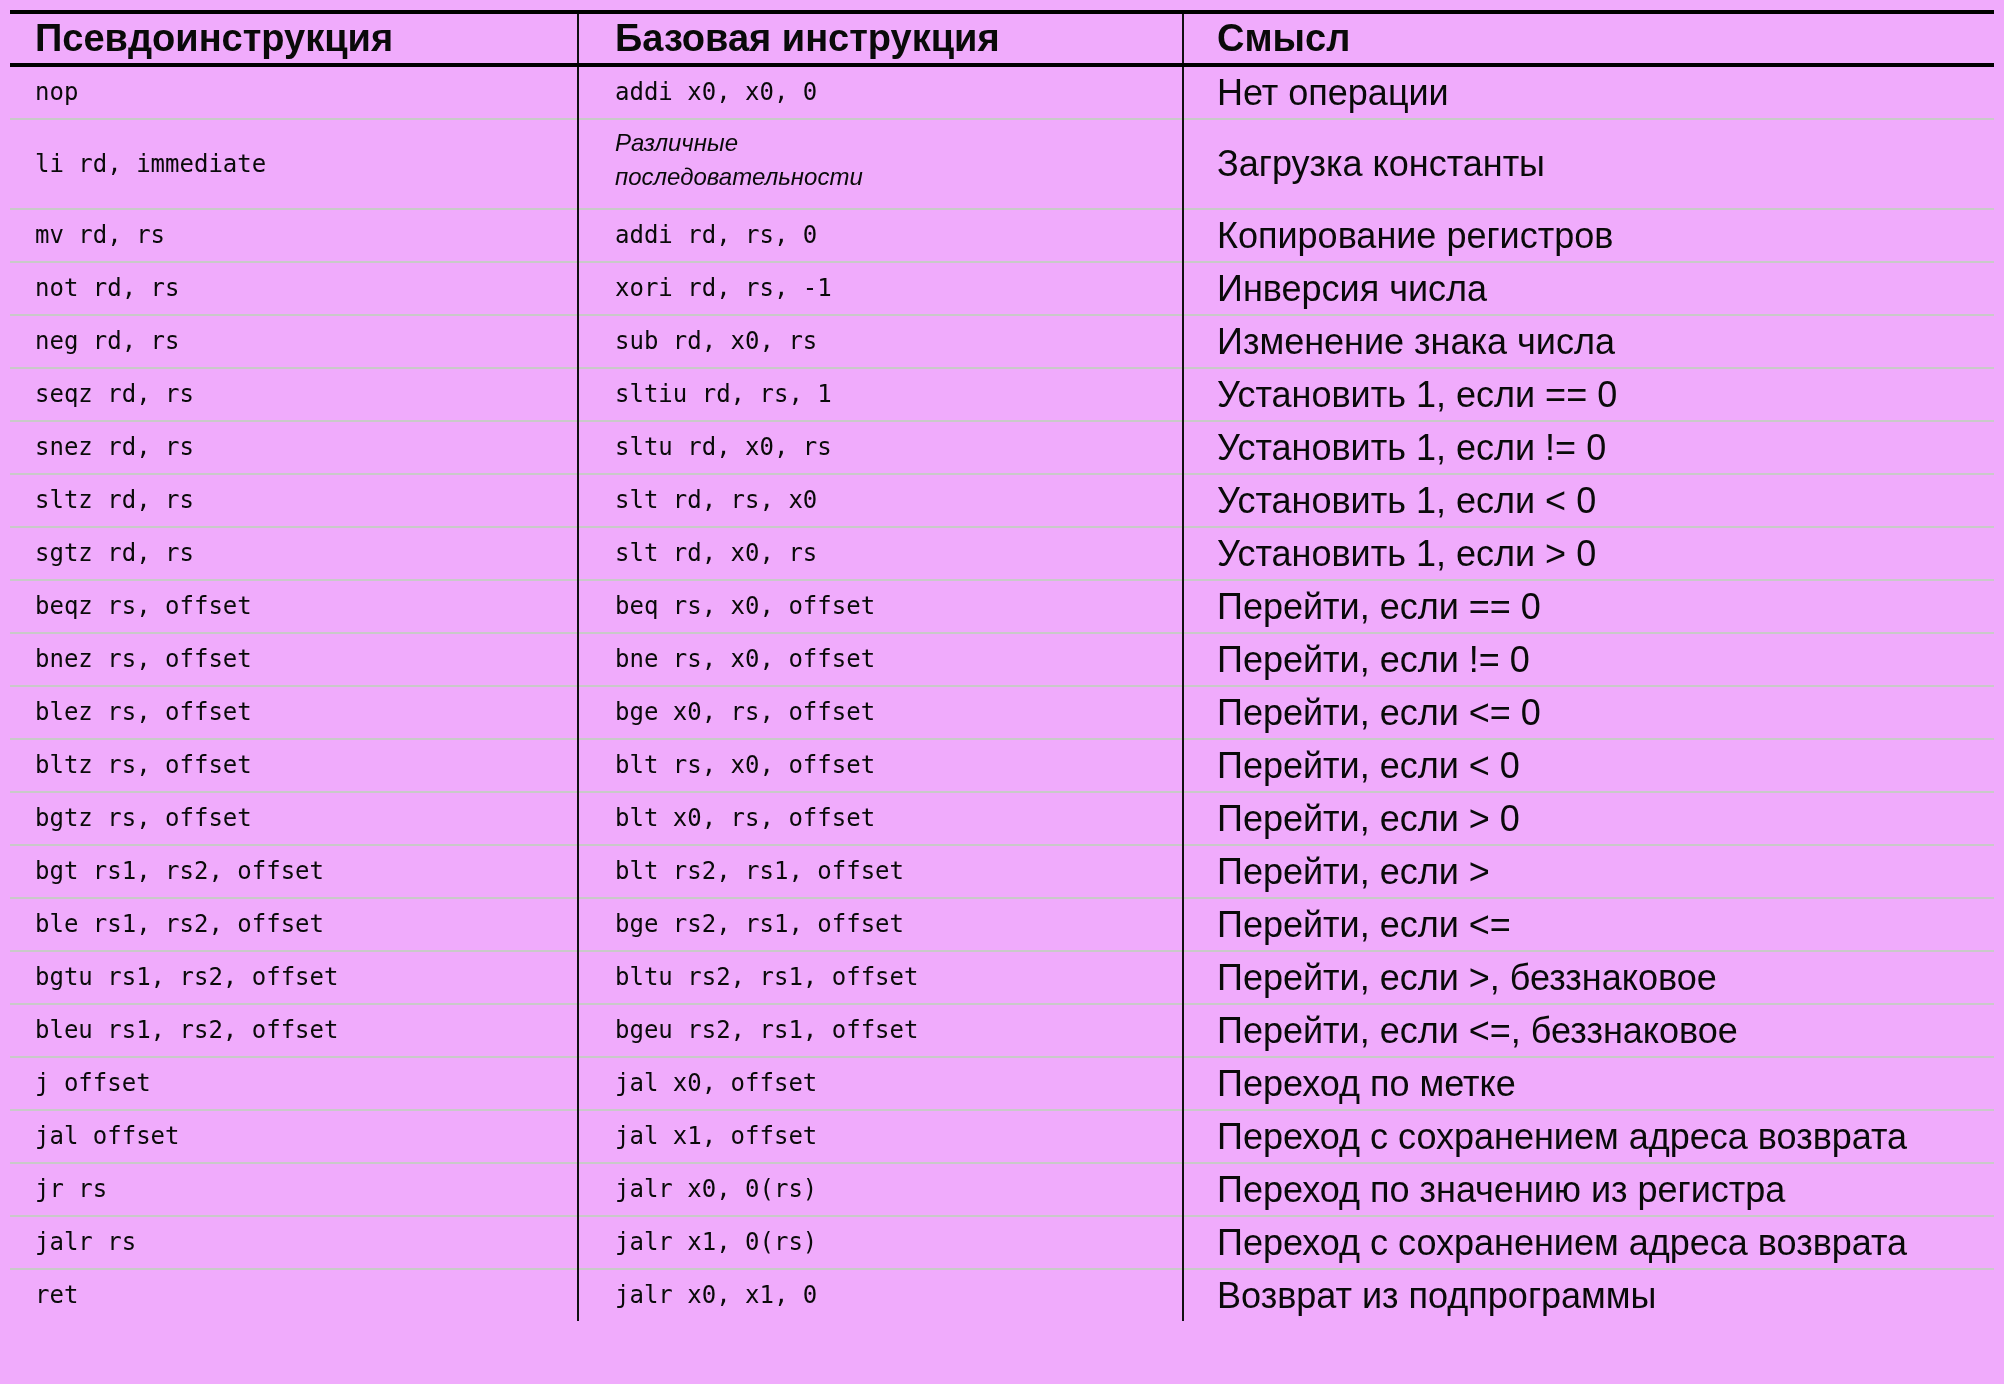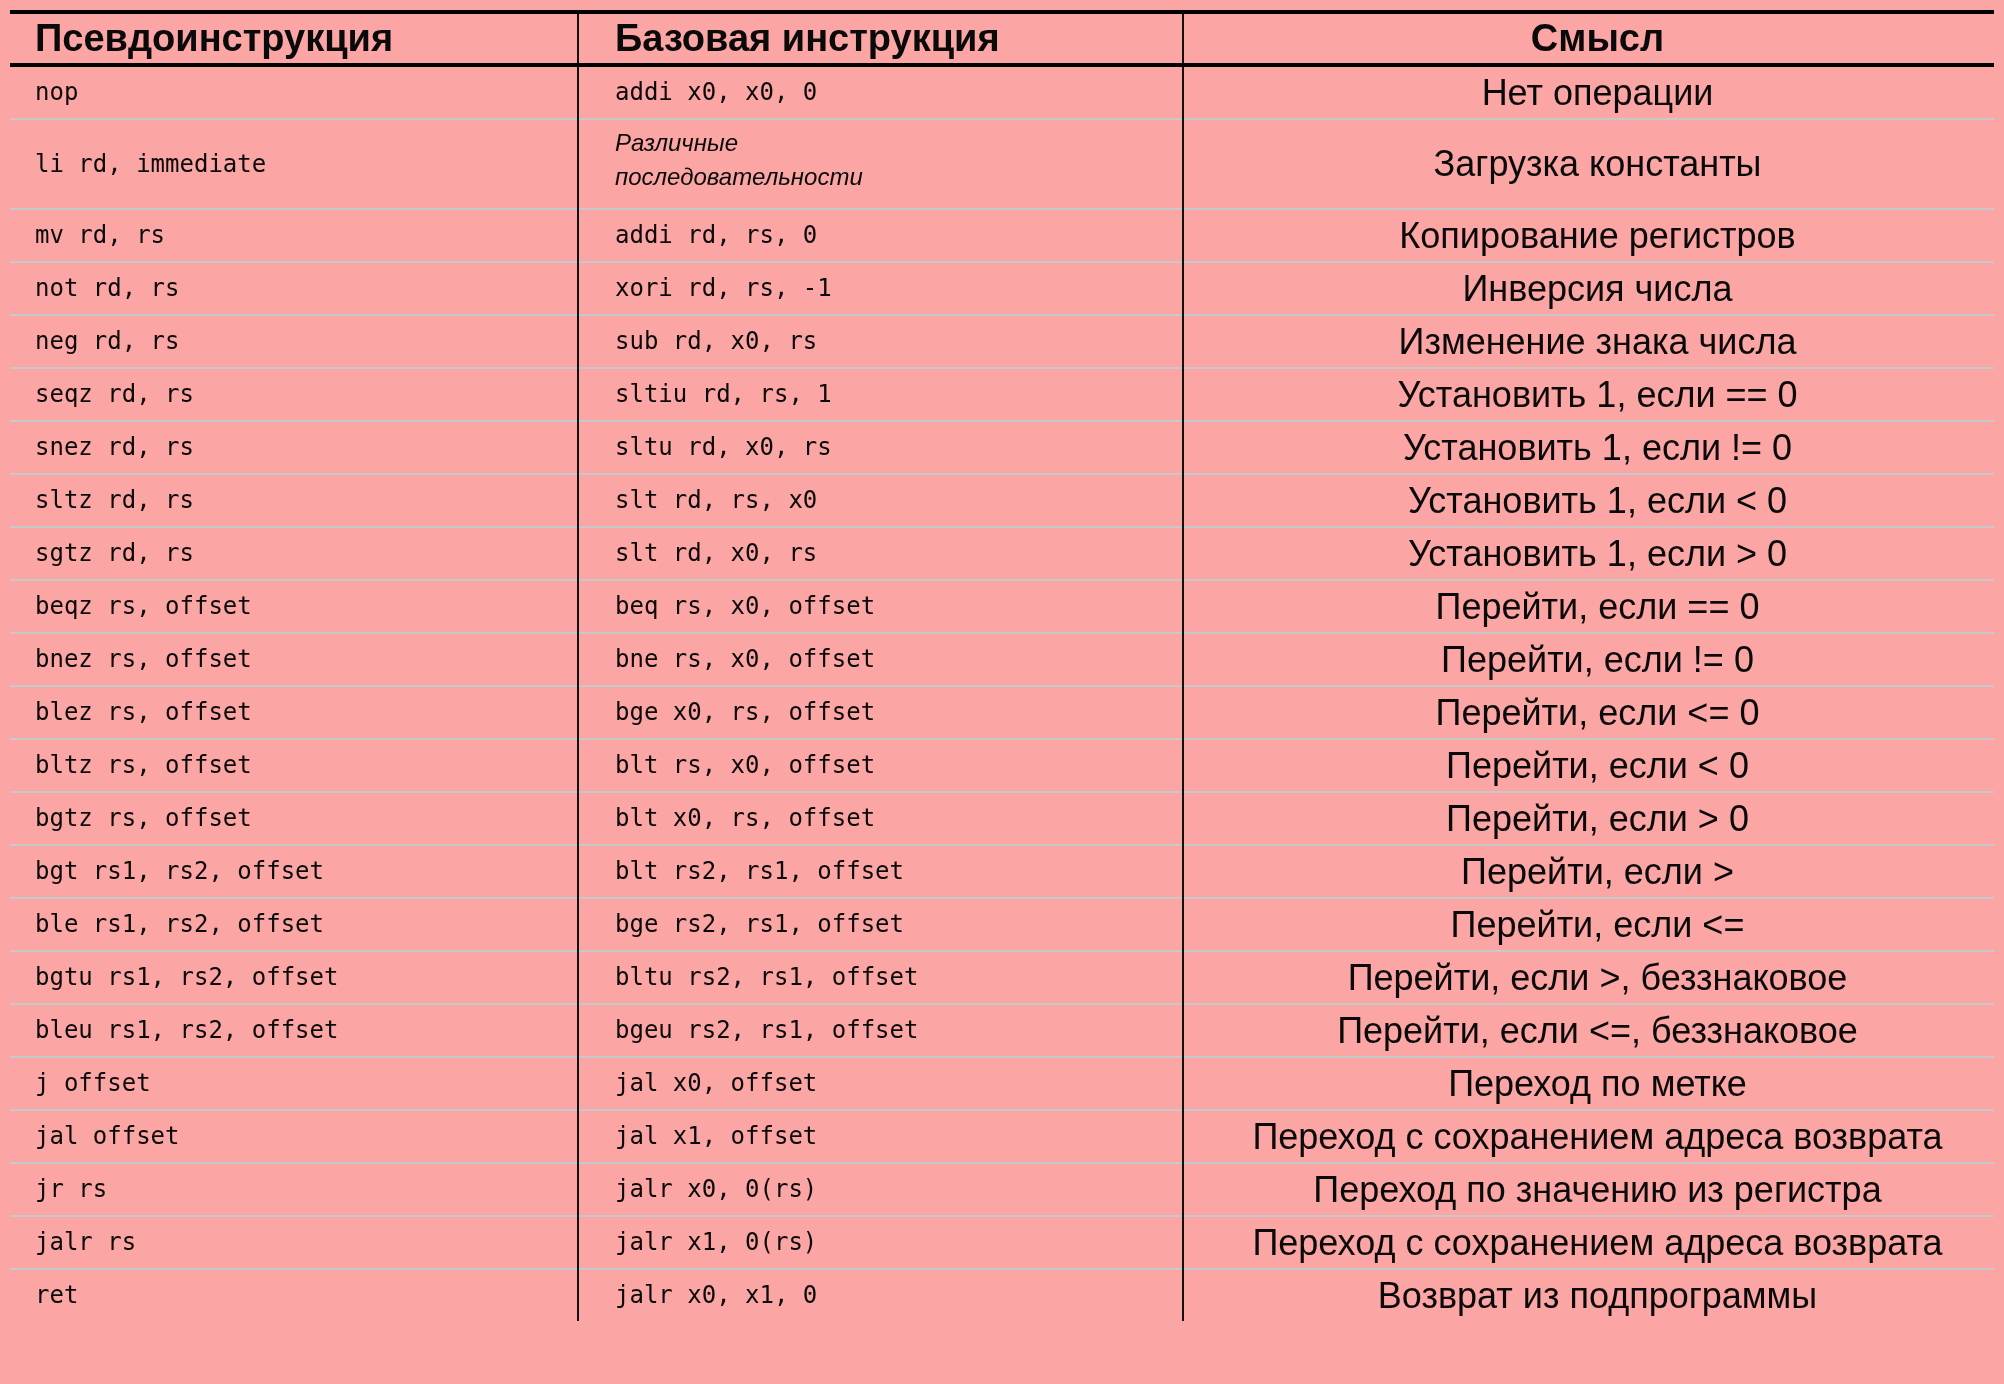--- a/index.html
+++ b/index.html
@@ -3,21 +3,21 @@
 <meta charset="utf-8">
 <style>
   html, body {
     margin: 0;
     padding: 0;
     background: #ffffff;
   }
   .page {
     width: 2004px;
     height: 1384px;
-    background: #fca5a5;
+    background: #f0abfc;
     box-sizing: border-box;
     padding: 10px 10px 0 10px;
     overflow: hidden;
   }
   table.pseudo-table {
     width: 1984px;
     border-collapse: collapse;
     table-layout: fixed;
     border-top: 4px solid #000000;
   }
@@ -37,21 +37,21 @@
     padding: 0;
   }
   td {
     height: 51px;
     vertical-align: middle;
     color: #0a0a0a;
     padding: 0;
   }
   th:nth-child(1), td:nth-child(1) { padding-left: 25px; border-right: 2px solid #111111; }
   th:nth-child(2), td:nth-child(2) { padding-left: 36px; border-right: 2px solid #111111; }
-  th:nth-child(3), td:nth-child(3) { padding-left: 17px; text-align: center; }
+  th:nth-child(3), td:nth-child(3) { padding-left: 33px; }
 
   tbody tr + tr td { border-top: 2px solid #c9c9c9; }
 
   td.mono {
     font-family: "DejaVu Sans Mono", monospace;
     font-size: 24px;
     line-height: 1.1;
   }
   td.sans {
     font-family: Liberation Sans, sans-serif;

